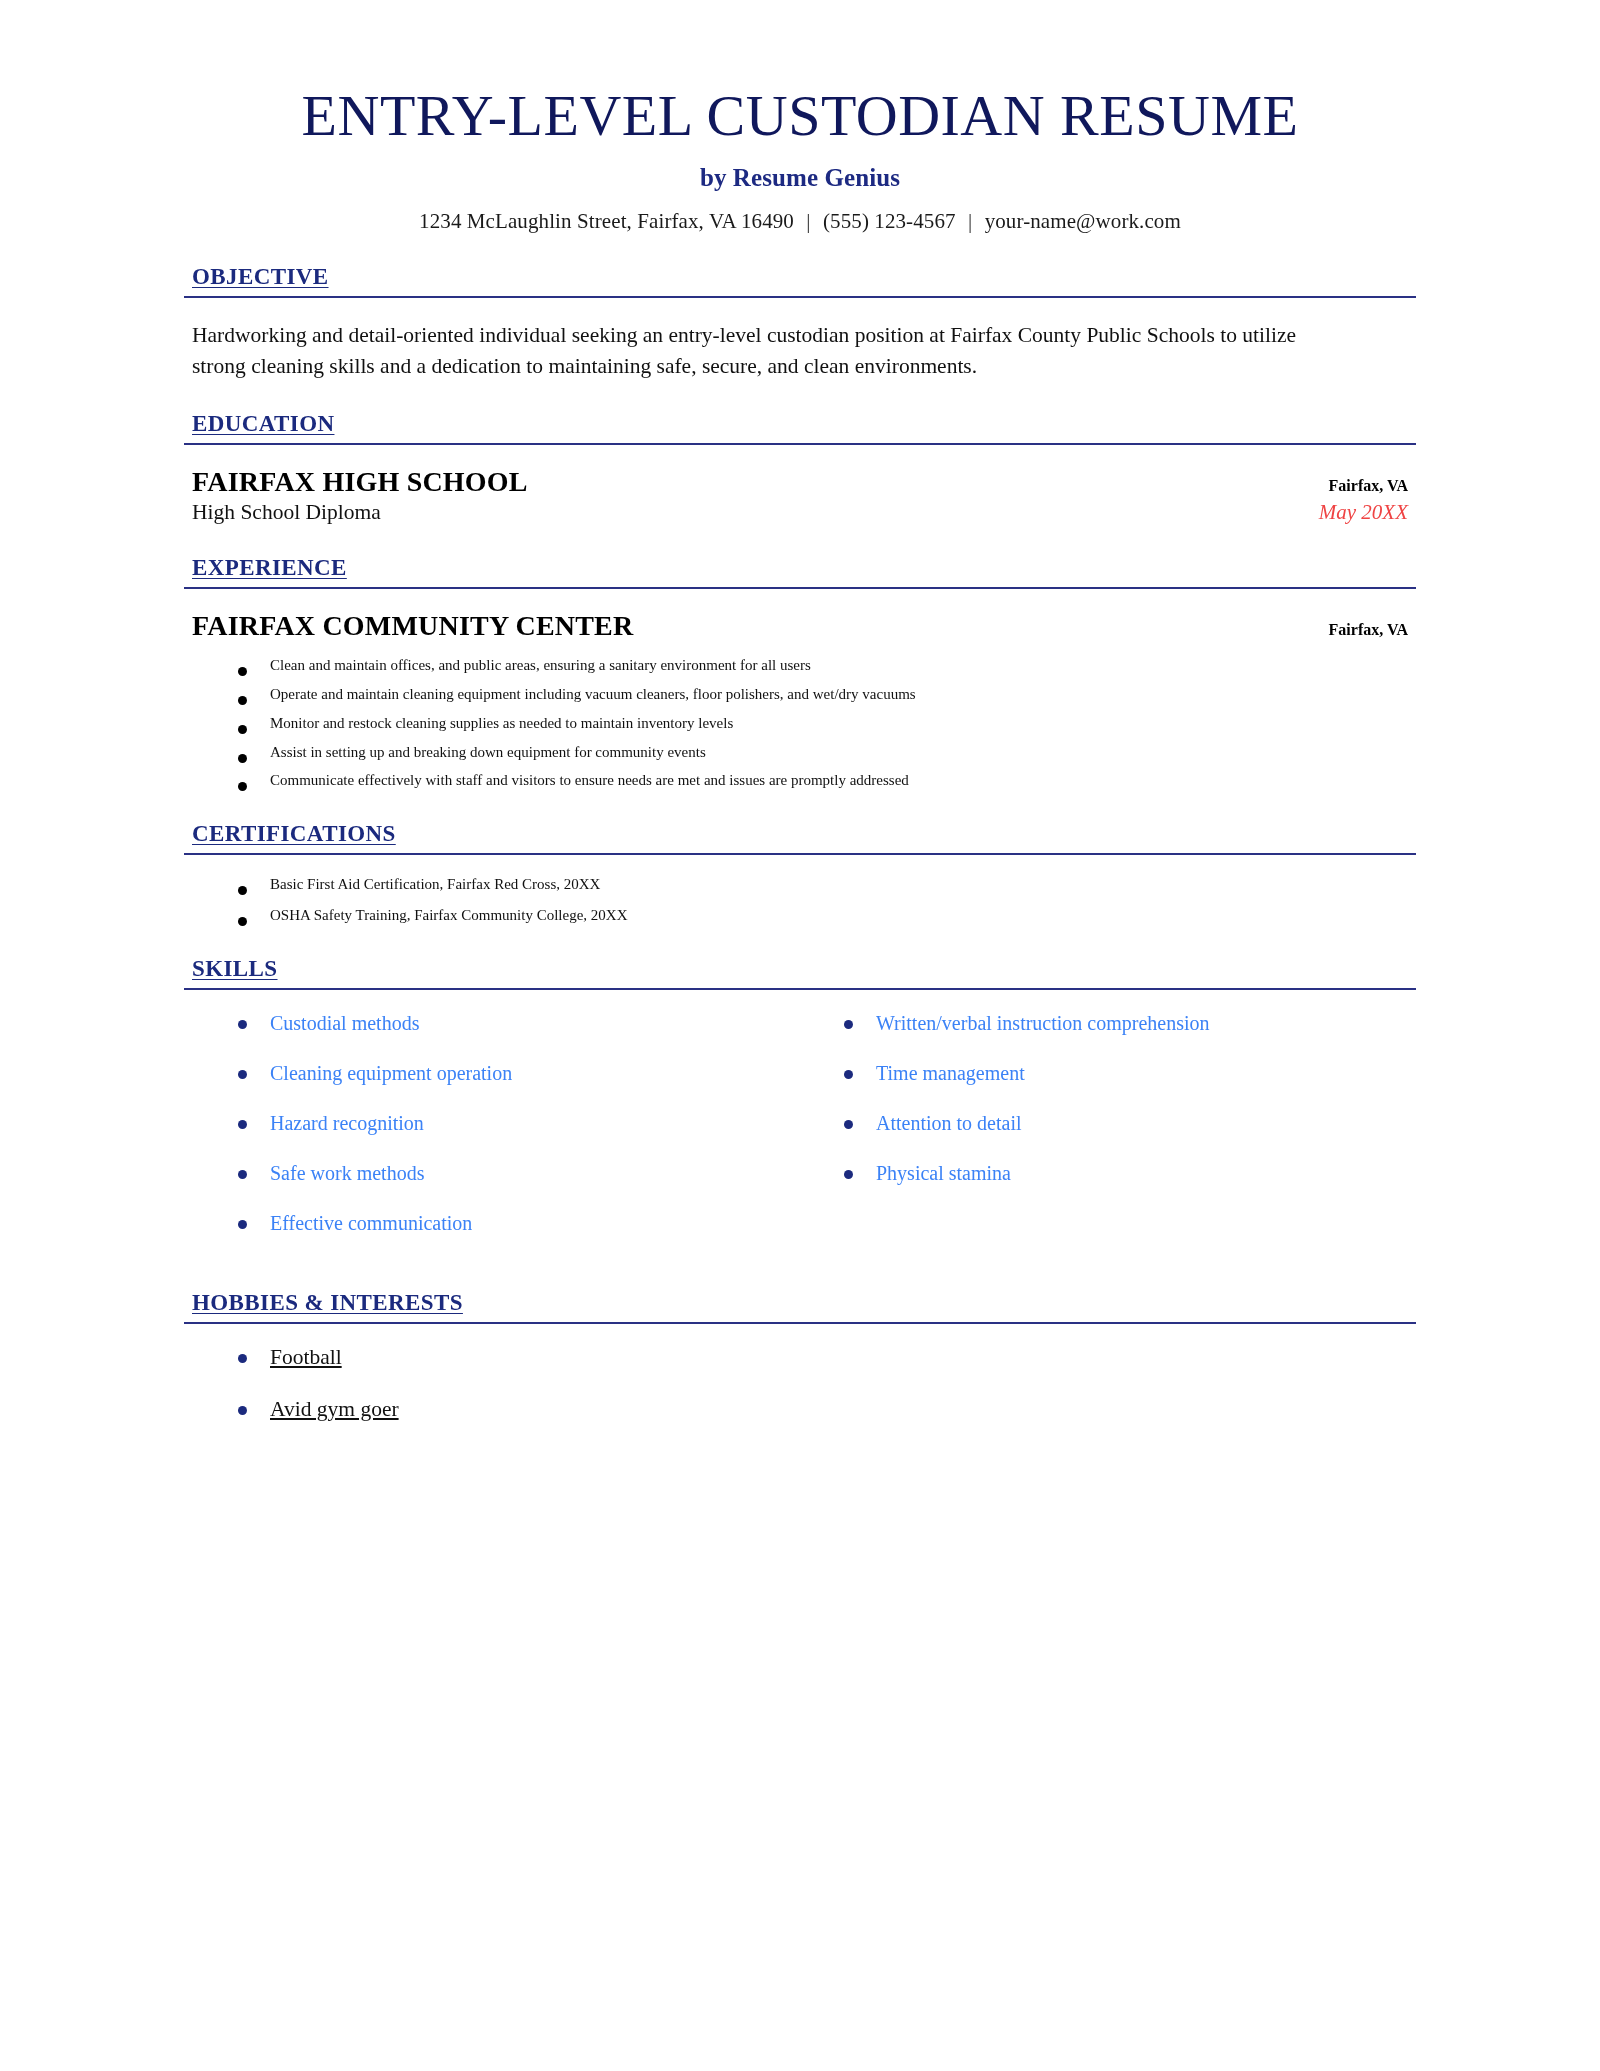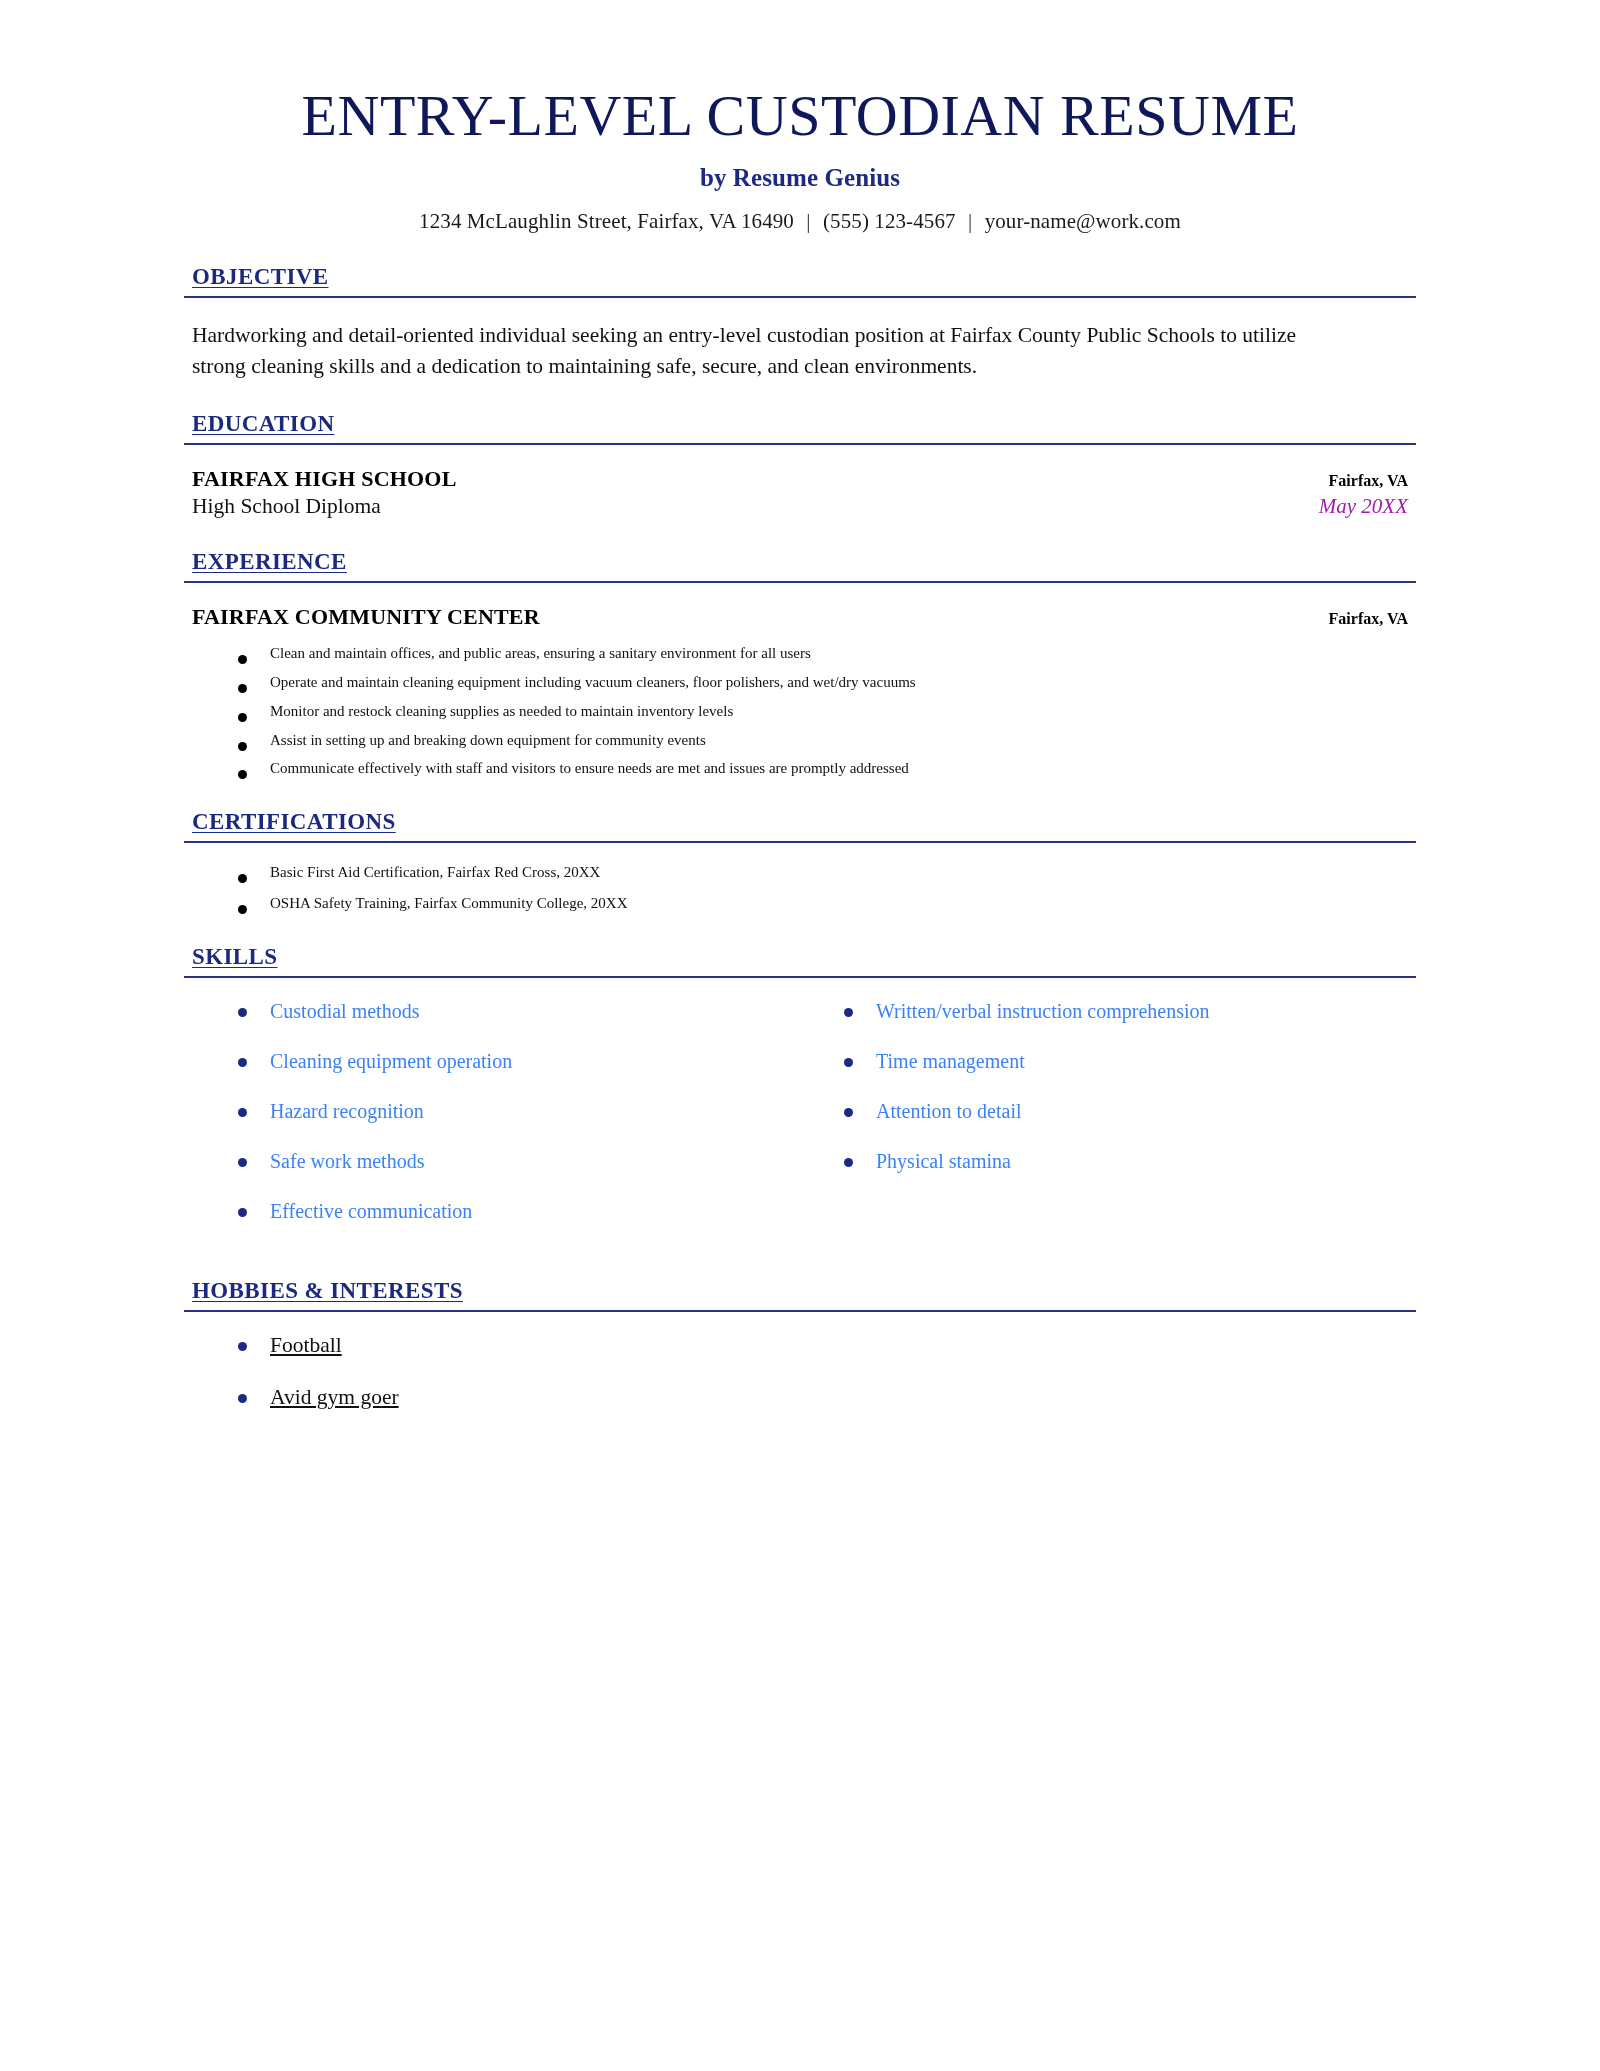--- a/index.html
+++ b/index.html
@@ -93,41 +93,41 @@
   .entry {
     margin-top: 21px;
   }
   .entry-row {
     display: flex;
     justify-content: space-between;
     align-items: baseline;
     width: 100%;
   }
   .entry-org {
-    font-size: 22px;
+    font-size: 28px;
     font-weight: bold;
     letter-spacing: 0.2px;
     color: #000;
     text-transform: uppercase;
   }
   .entry-location {
     font-size: 16px;
     font-weight: bold;
     color: #000;
     white-space: nowrap;
   }
   .entry-role {
     font-size: 21.5px;
     color: #111;
     margin-top: 2px;
   }
   .entry-dates {
     font-size: 21px;
     font-style: italic;
-    color: #a21caf;
+    color: #ef4444;
     white-space: nowrap;
     margin-top: 2px;
   }
 
   
   ul.bullets {
     list-style: none;
     margin: 14px 0 0 0;
     padding: 0 0 0 44px;
   }

